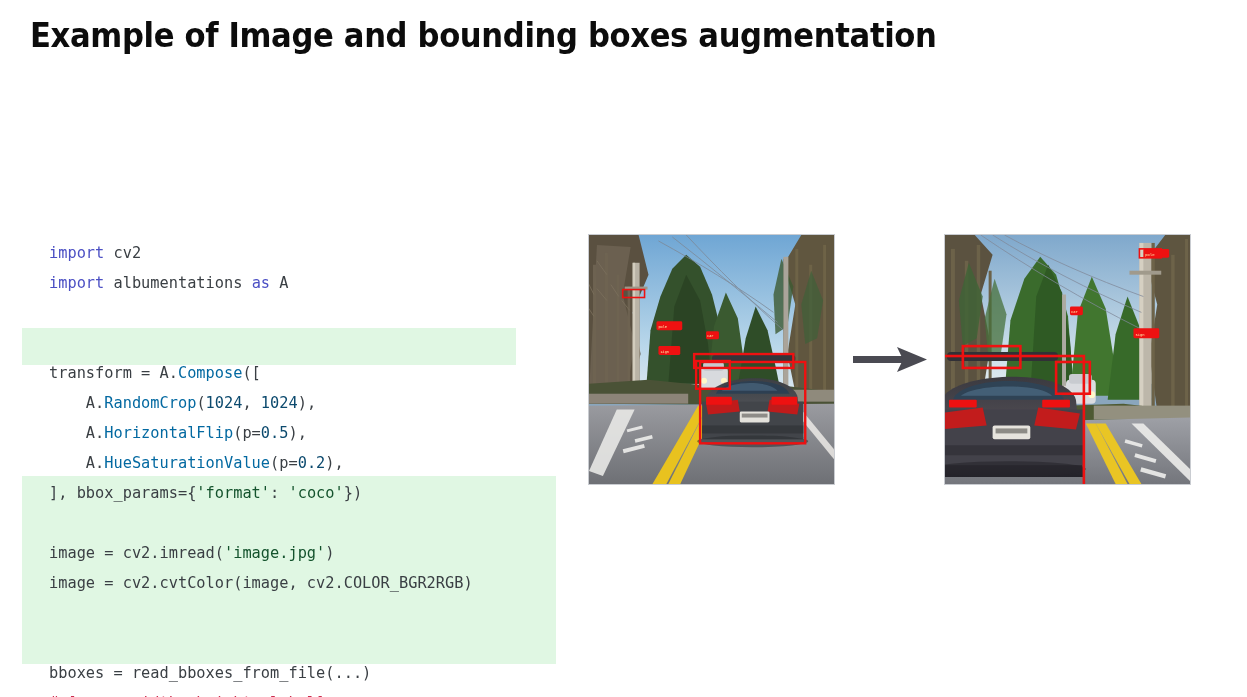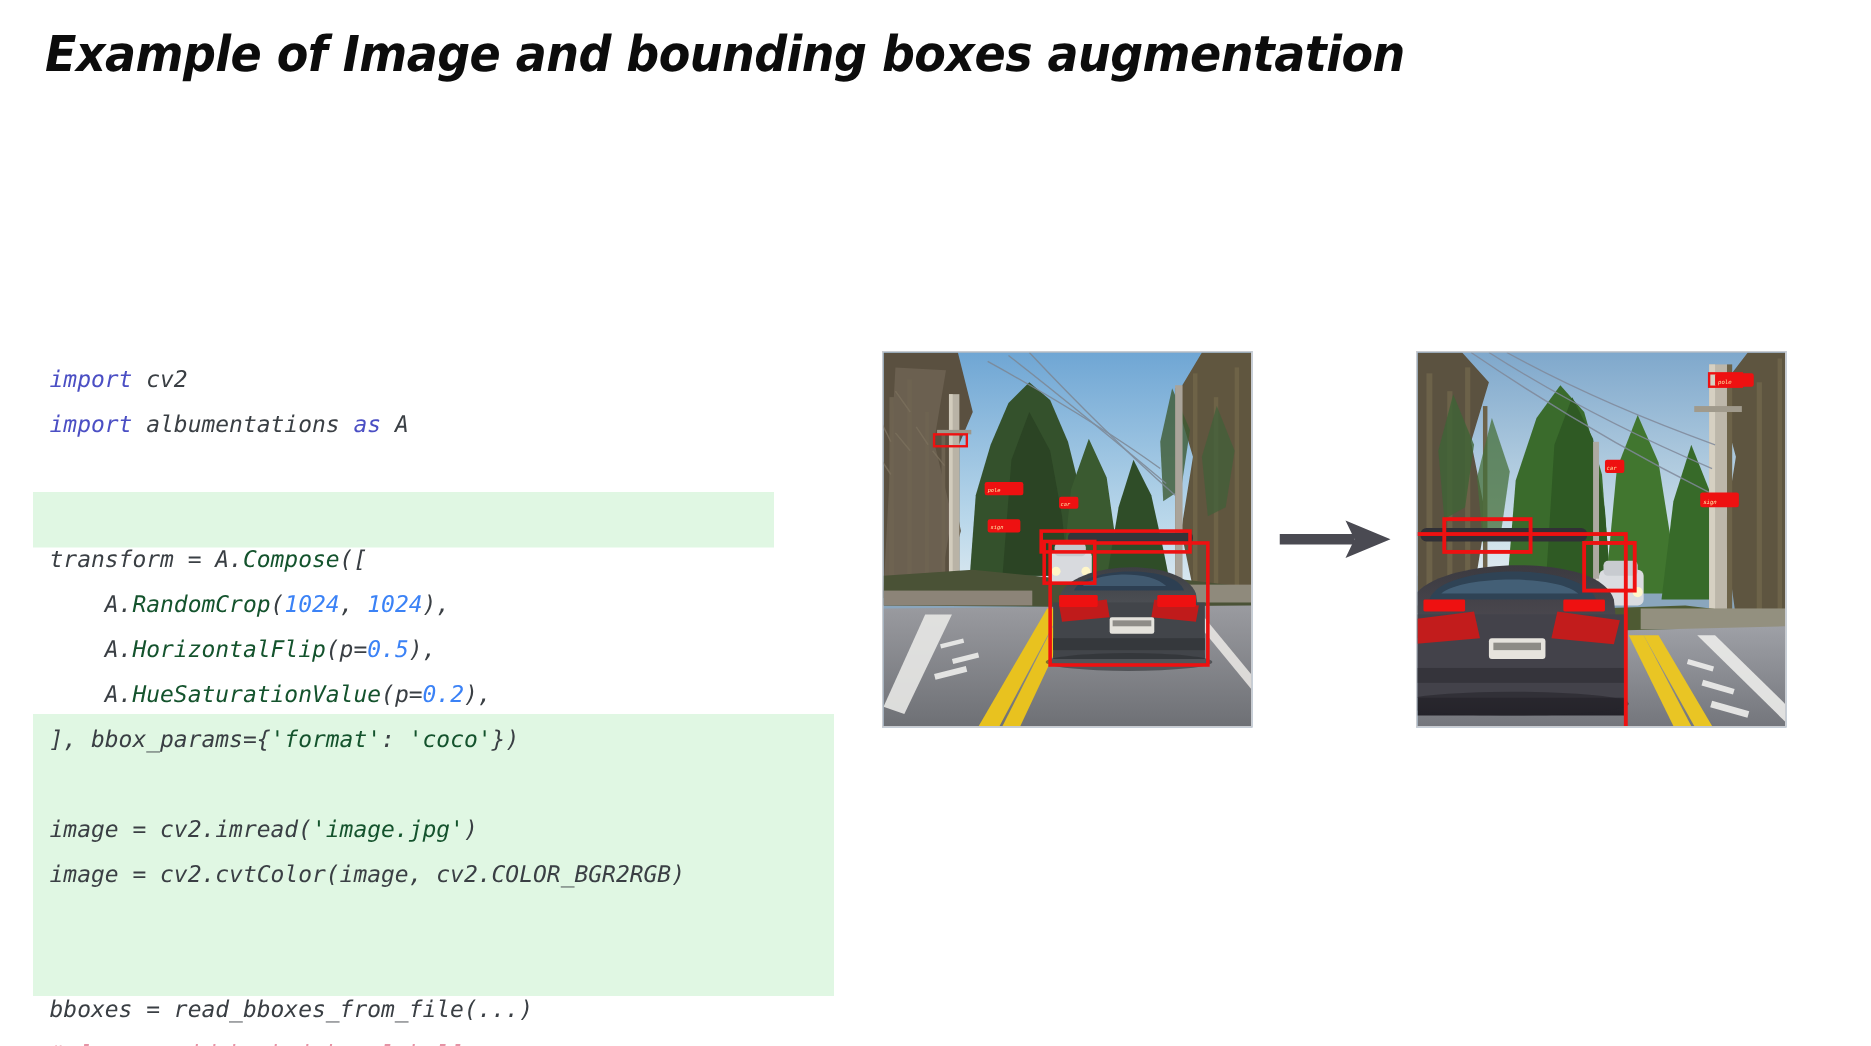--- a/index.html
+++ b/index.html
@@ -7,21 +7,20 @@
     margin: 0; padding: 0;
     width: 1247px; height: 697px;
     background: #ffffff;
     overflow: hidden;
     font-family: "Liberation Sans", sans-serif;
   }
   #slide {
     position: relative;
     width: 1247px; height: 697px;
     background: #ffffff;
-    font-style: italic;
   }
 
   
   #title {
     position: absolute;
     left: 30px; top: 16px;
     font-family: "DejaVu Sans", sans-serif;
     font-size: 33px;
     font-weight: bold;
     letter-spacing: -0.4px;
@@ -38,37 +37,37 @@
     width: 580px;
     font-family: "DejaVu Sans Mono", monospace;
     font-size: 15.3px;
     line-height: 30px;
     color: #3a3f44;
     white-space: pre;
   }
   .cline {
     position: relative;
     height: 30px;
-    padding-left: 33px;
+    padding-left: 49px;
   }
   .cline.blank { height: 30px; }
   
   .hl-a, .hl-b {
     position: absolute;
     background: #e0f7e3;
     z-index: 0;
   }
   .hl-a { left: 22px; top: 210px; width: 494px; height: 37px; }
   .hl-b { left: 22px; top: 358px; width: 534px; height: 188px; }
   .cline > span { position: relative; z-index: 1; }
 
   
   .kw   { color: #4b4fc4; }        
-  .fn   { color: #14532d; }        
-  .num  { color: #3b82f6; }        
+  .fn   { color: #0369a1; }        
+  .num  { color: #0c4a6e; }        
   .str  { color: #14532d; }        
   .cmt  { color: #cc2b4e; }        
   .pln  { color: #3a3f44; }
 
   
   .figure {
     position: absolute;
     width: 247px; height: 251px;
     border: 1px solid #c9ccd1;
     overflow: hidden;

